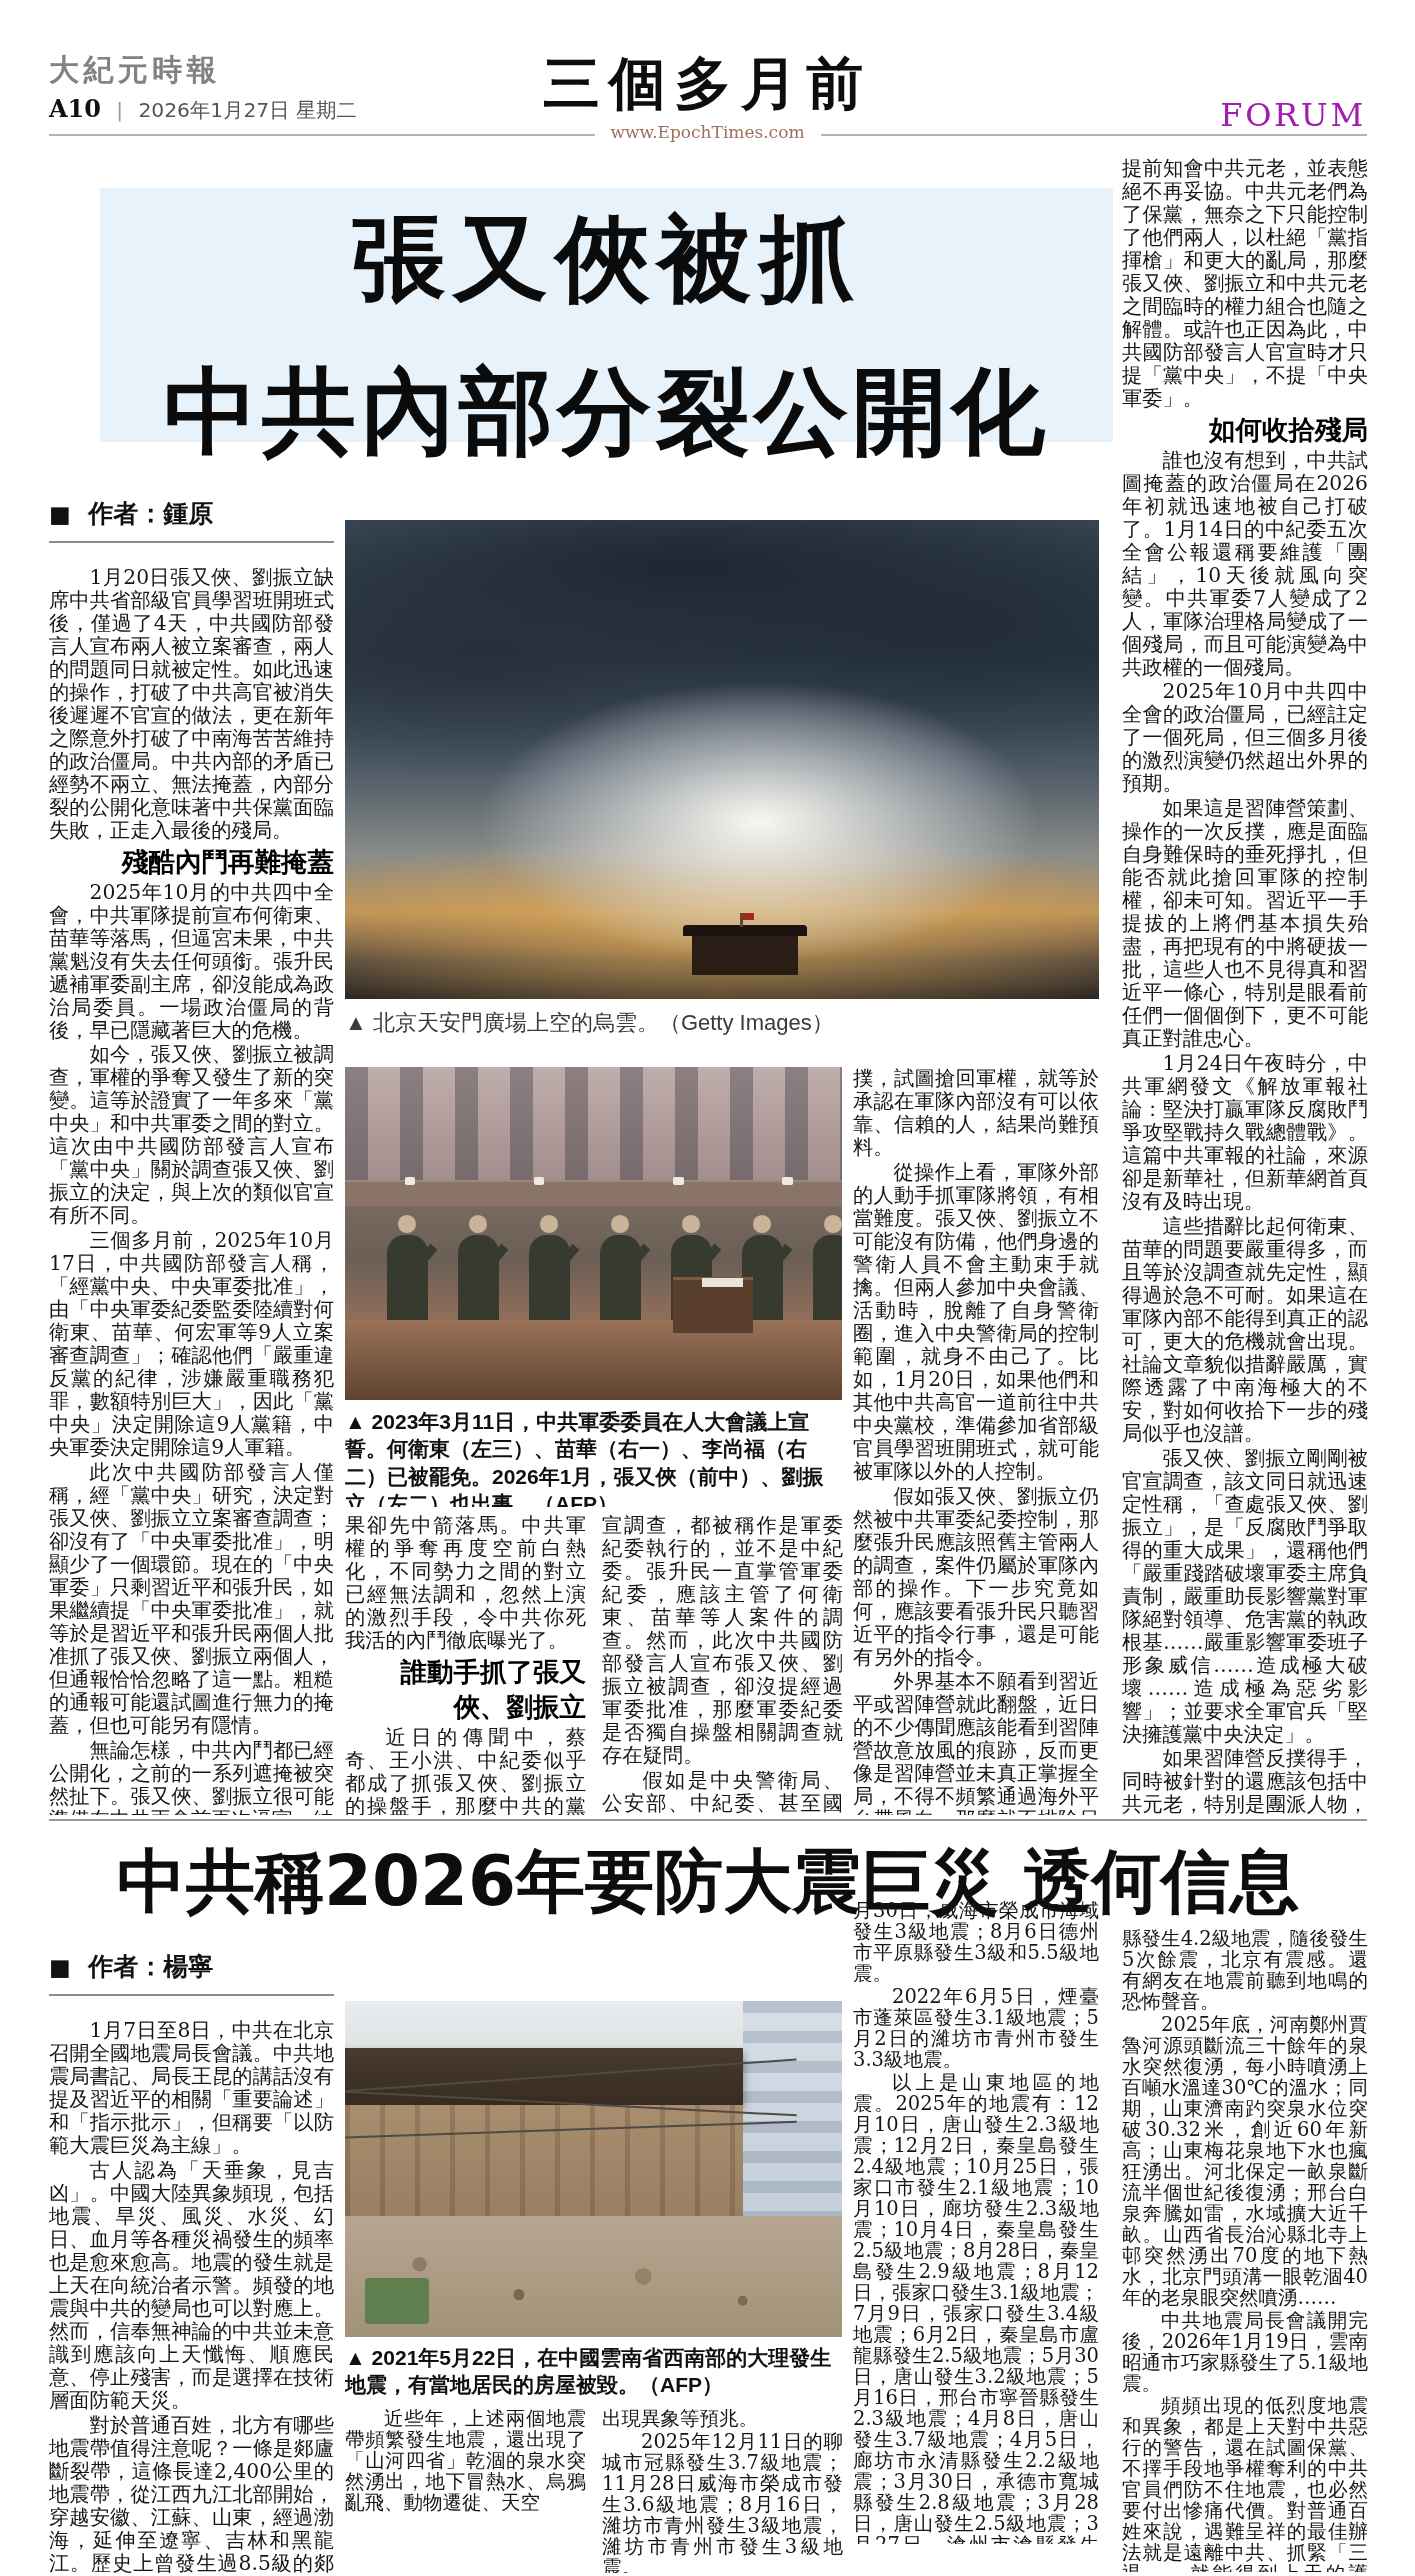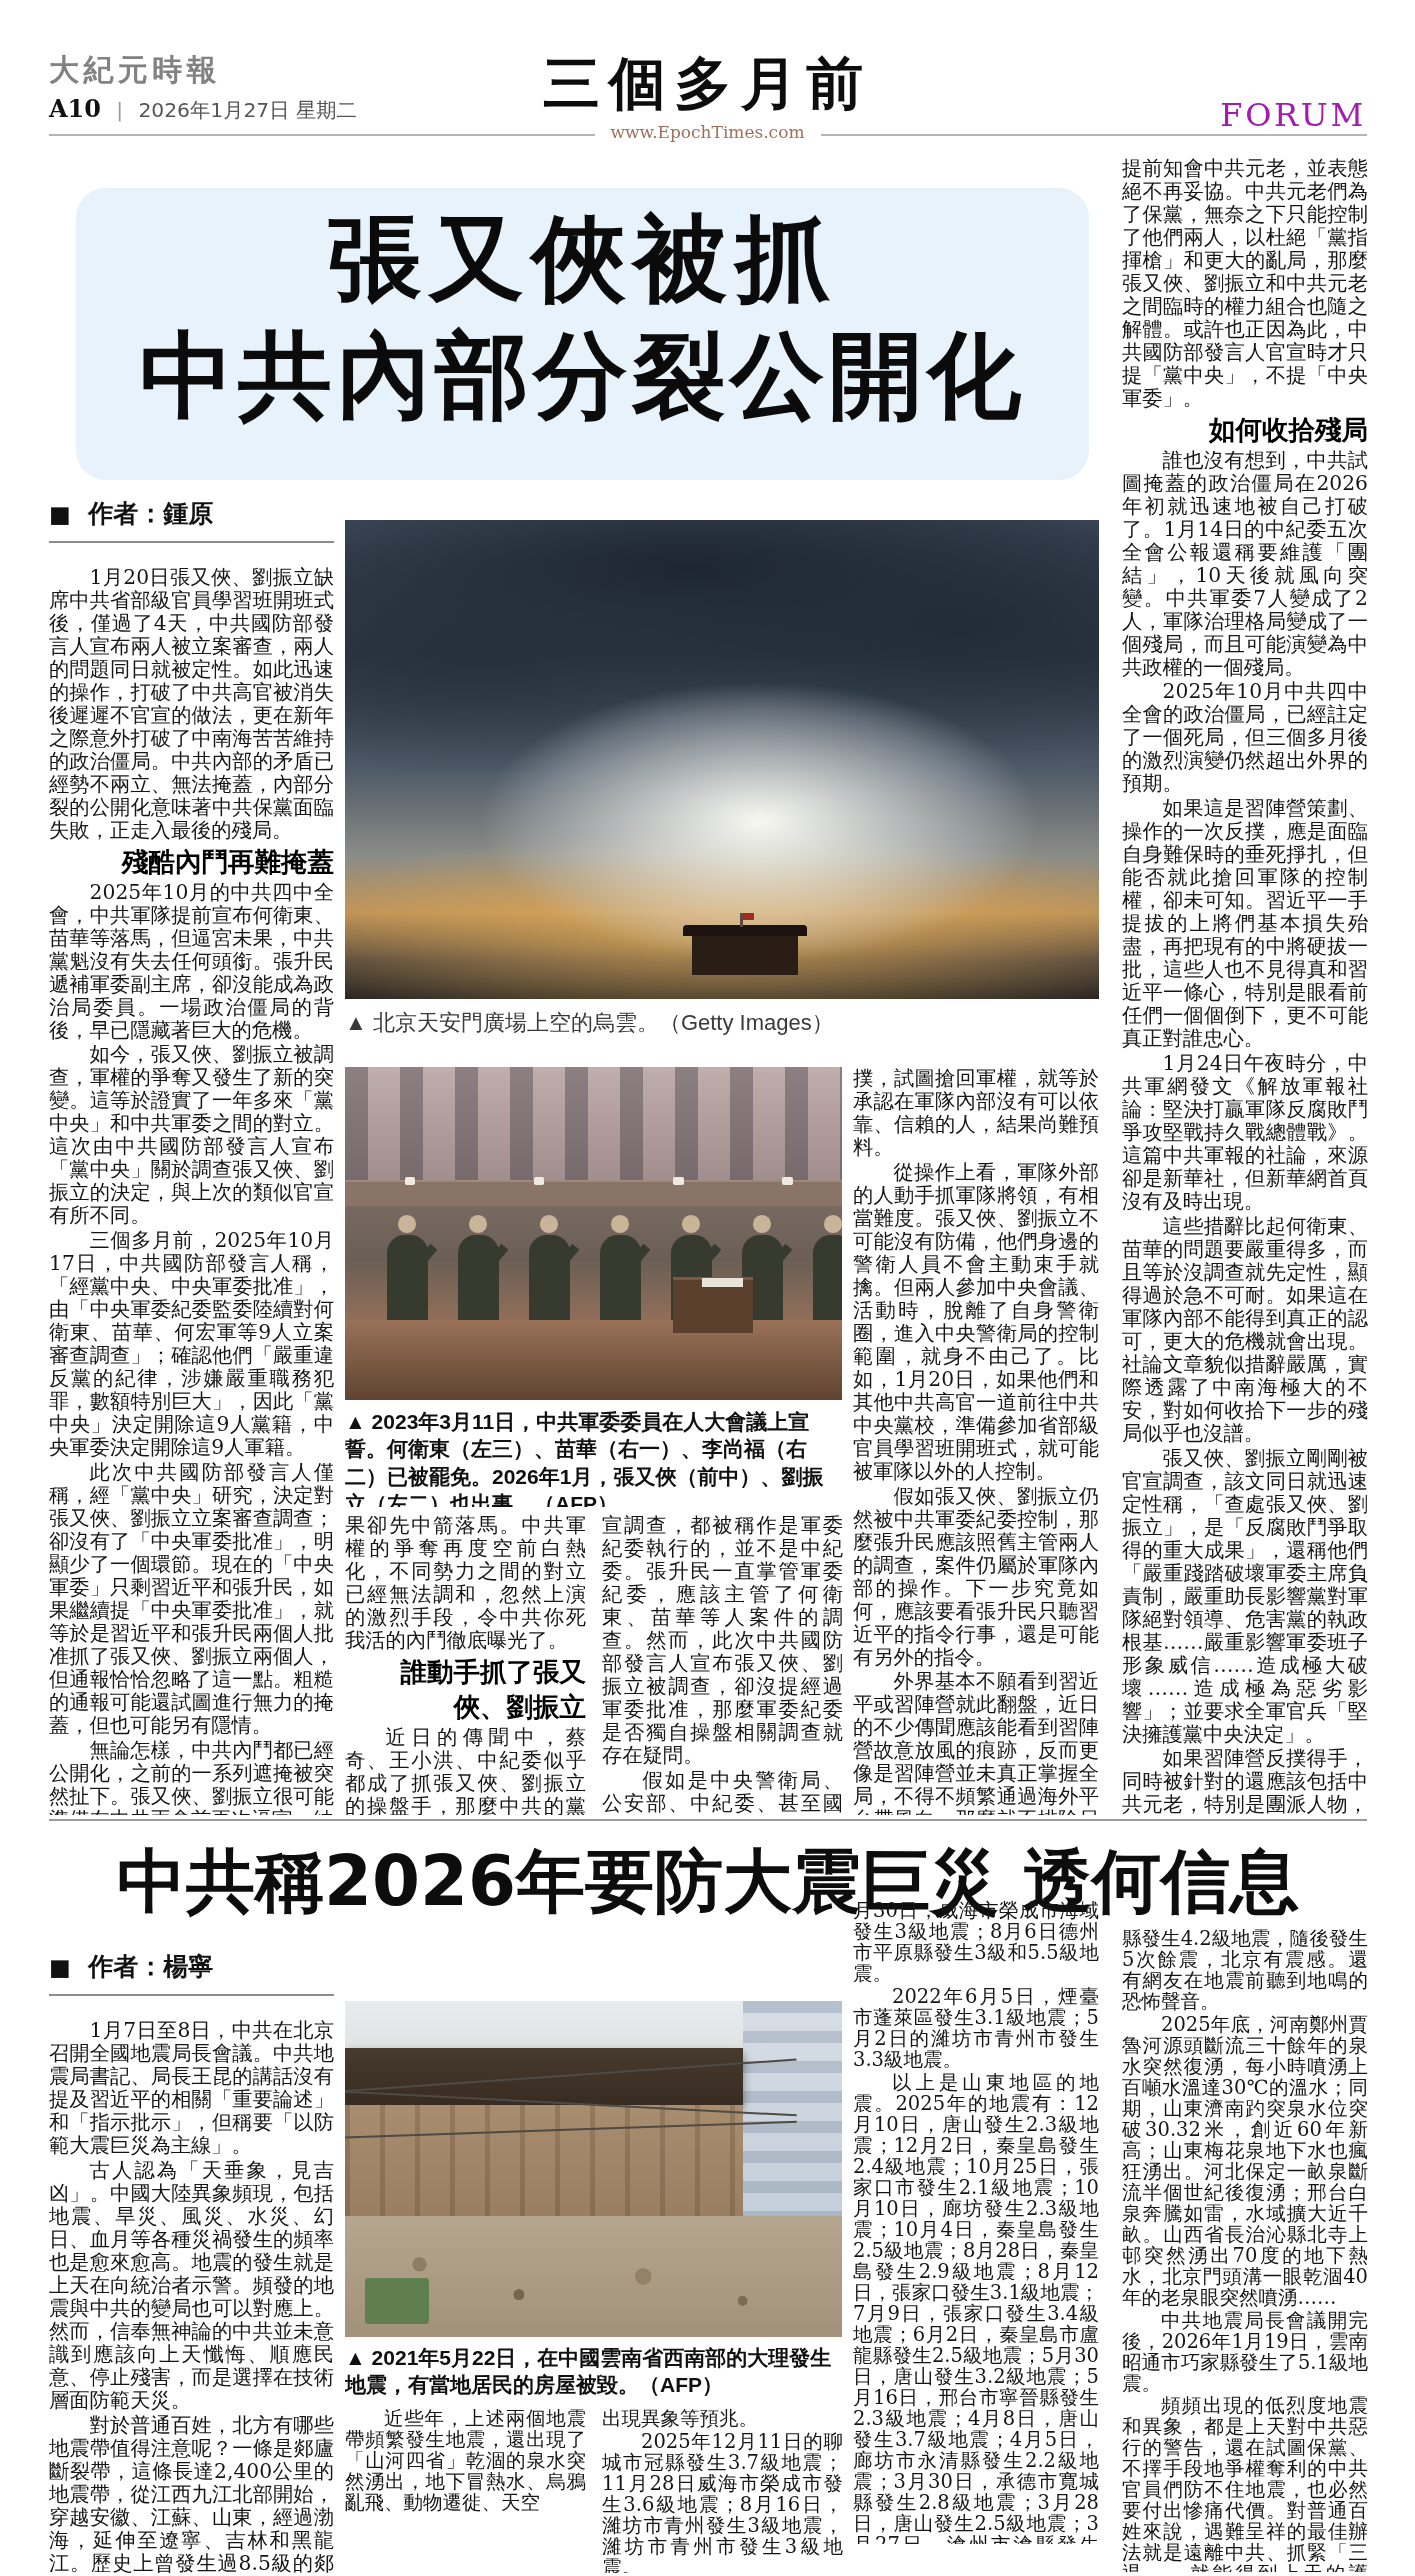--- a/index.html
+++ b/index.html
@@ -11,24 +11,24 @@
   .pageinfo{left:49px;top:94px;font-size:20.3px;color:#555;font-family:"DejaVu Sans","Liberation Sans",sans-serif;}
   .pageinfo .pn{font-family:"DejaVu Serif",serif;font-weight:bold;font-size:24px;color:#111;}
   .pageinfo .sep{color:#999;margin:0 8.8px;}
   .section{left:50%;top:46px;transform:translateX(-50%);font-size:57px;font-weight:900;letter-spacing:8.8px;
            font-family:"DejaVu Sans","Liberation Sans",sans-serif;color:#0d0d0d;white-space:nowrap;}
   .forum{right:49px;top:96px;font-size:32px;color:#a21caf;letter-spacing:2.7px;font-family:"DejaVu Serif",serif;text-align:center;}
   .headrule{left:49px;top:134px;width:1318px;height:1.8px;background:#b5b5b5;}
   .siteurl{left:50%;top:122px;transform:translateX(-50%);background:#fff;padding:0 16px;font-size:17px;
            color:#a06f5c;font-family:"DejaVu Serif",serif;}
   
-  .hlbox{left:76px;top:188px;width:1013px;height:292px;background:#e7f2fa;text-align:center;border-radius:30px;}
+  .hlbox{left:100px;top:188px;width:1013px;height:254px;background:#e7f2fa;text-align:center;}
   .hl1,.hl2{font-weight:bold;line-height:117px;color:#0b0b0b;white-space:nowrap;}
   .hl1{font-size:94px;letter-spacing:8px;margin-top:12.4px;}
-  .hl2{font-size:94px;letter-spacing:4.4px;}
+  .hl2{font-size:94px;letter-spacing:4.4px;margin-top:36px;}
   
   .author{font-family:"DejaVu Sans","Liberation Sans",sans-serif;font-weight:bold;font-size:25px;color:#111;
           border-bottom:2.7px solid #8c8c8c;padding-bottom:10.6px;width:285px;}
   .author .sq{font-size:23px;margin-right:8.8px;}
   
   .col{position:absolute;text-align:justify;overflow:hidden;font-size:20.3px;line-height:23px;color:#151515;}
   .col p{margin:0 0 1.8px 0;text-indent:2em;}
   .col p.noind{text-indent:0;}
   .subhead{font-family:"DejaVu Sans","Liberation Sans",sans-serif;font-weight:bold;font-size:26.5px;
            line-height:35px;margin:8.8px 0 5.3px 0;text-indent:0;color:#000;text-align:right;}

